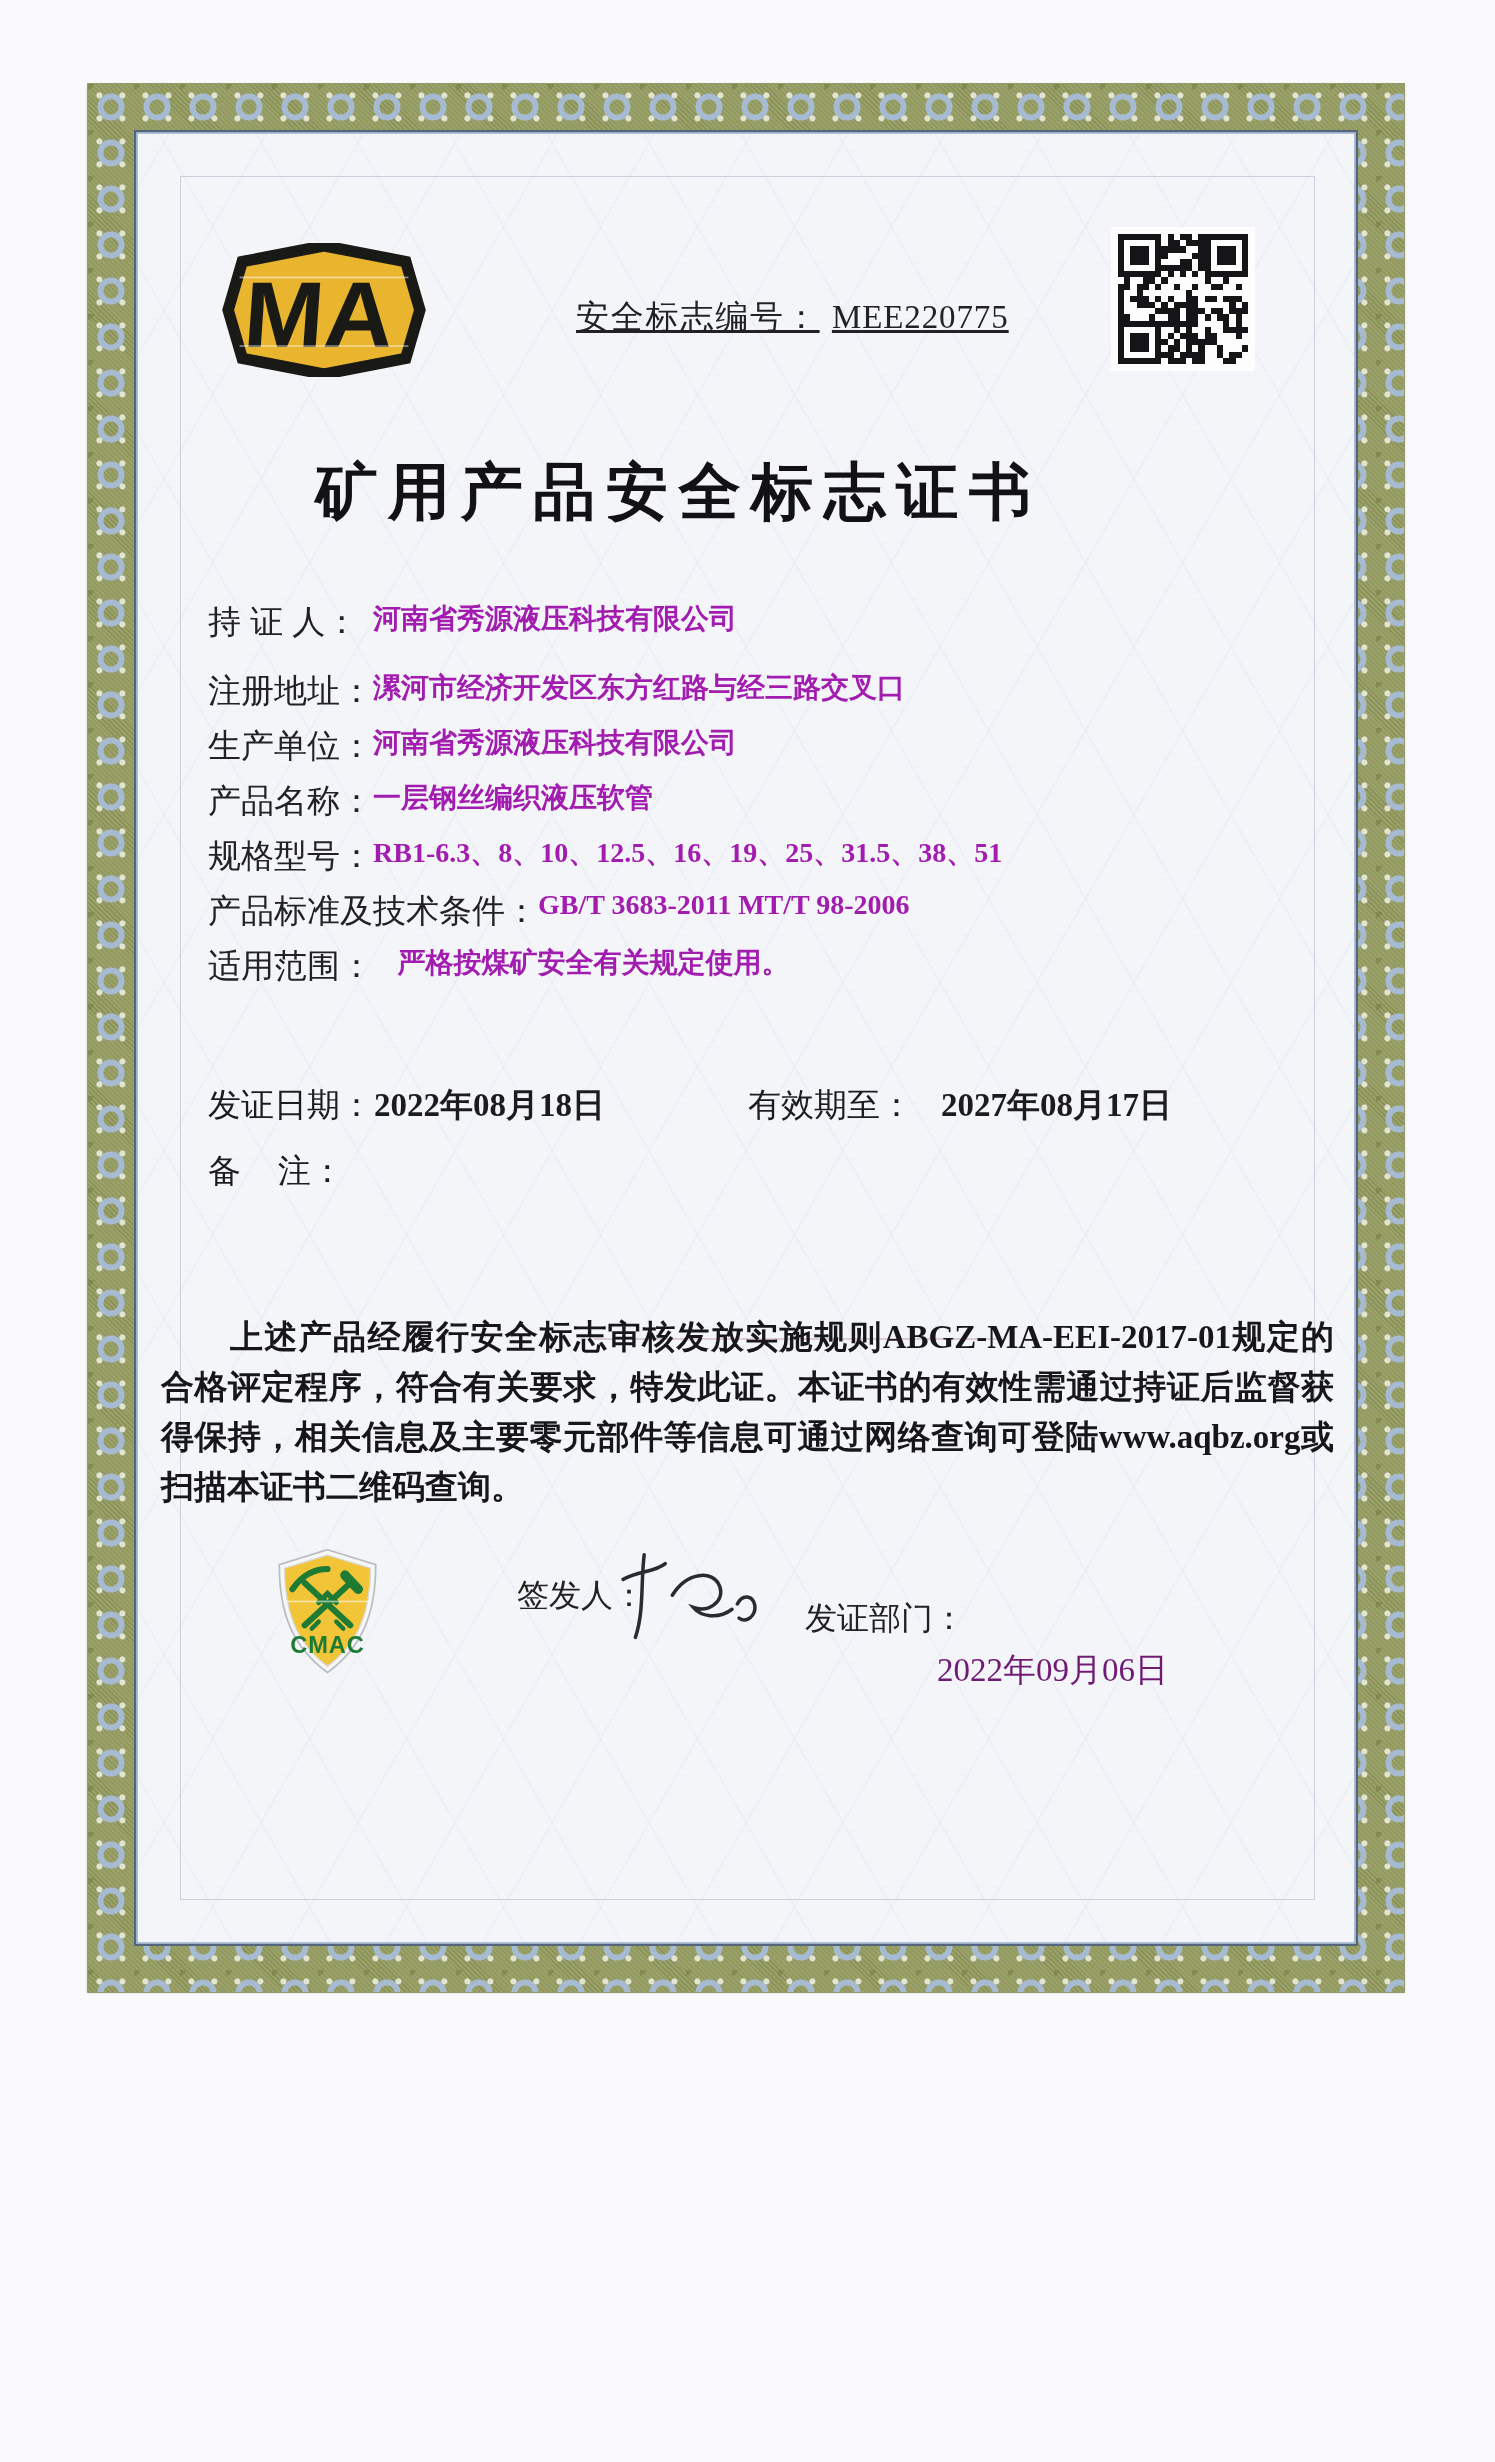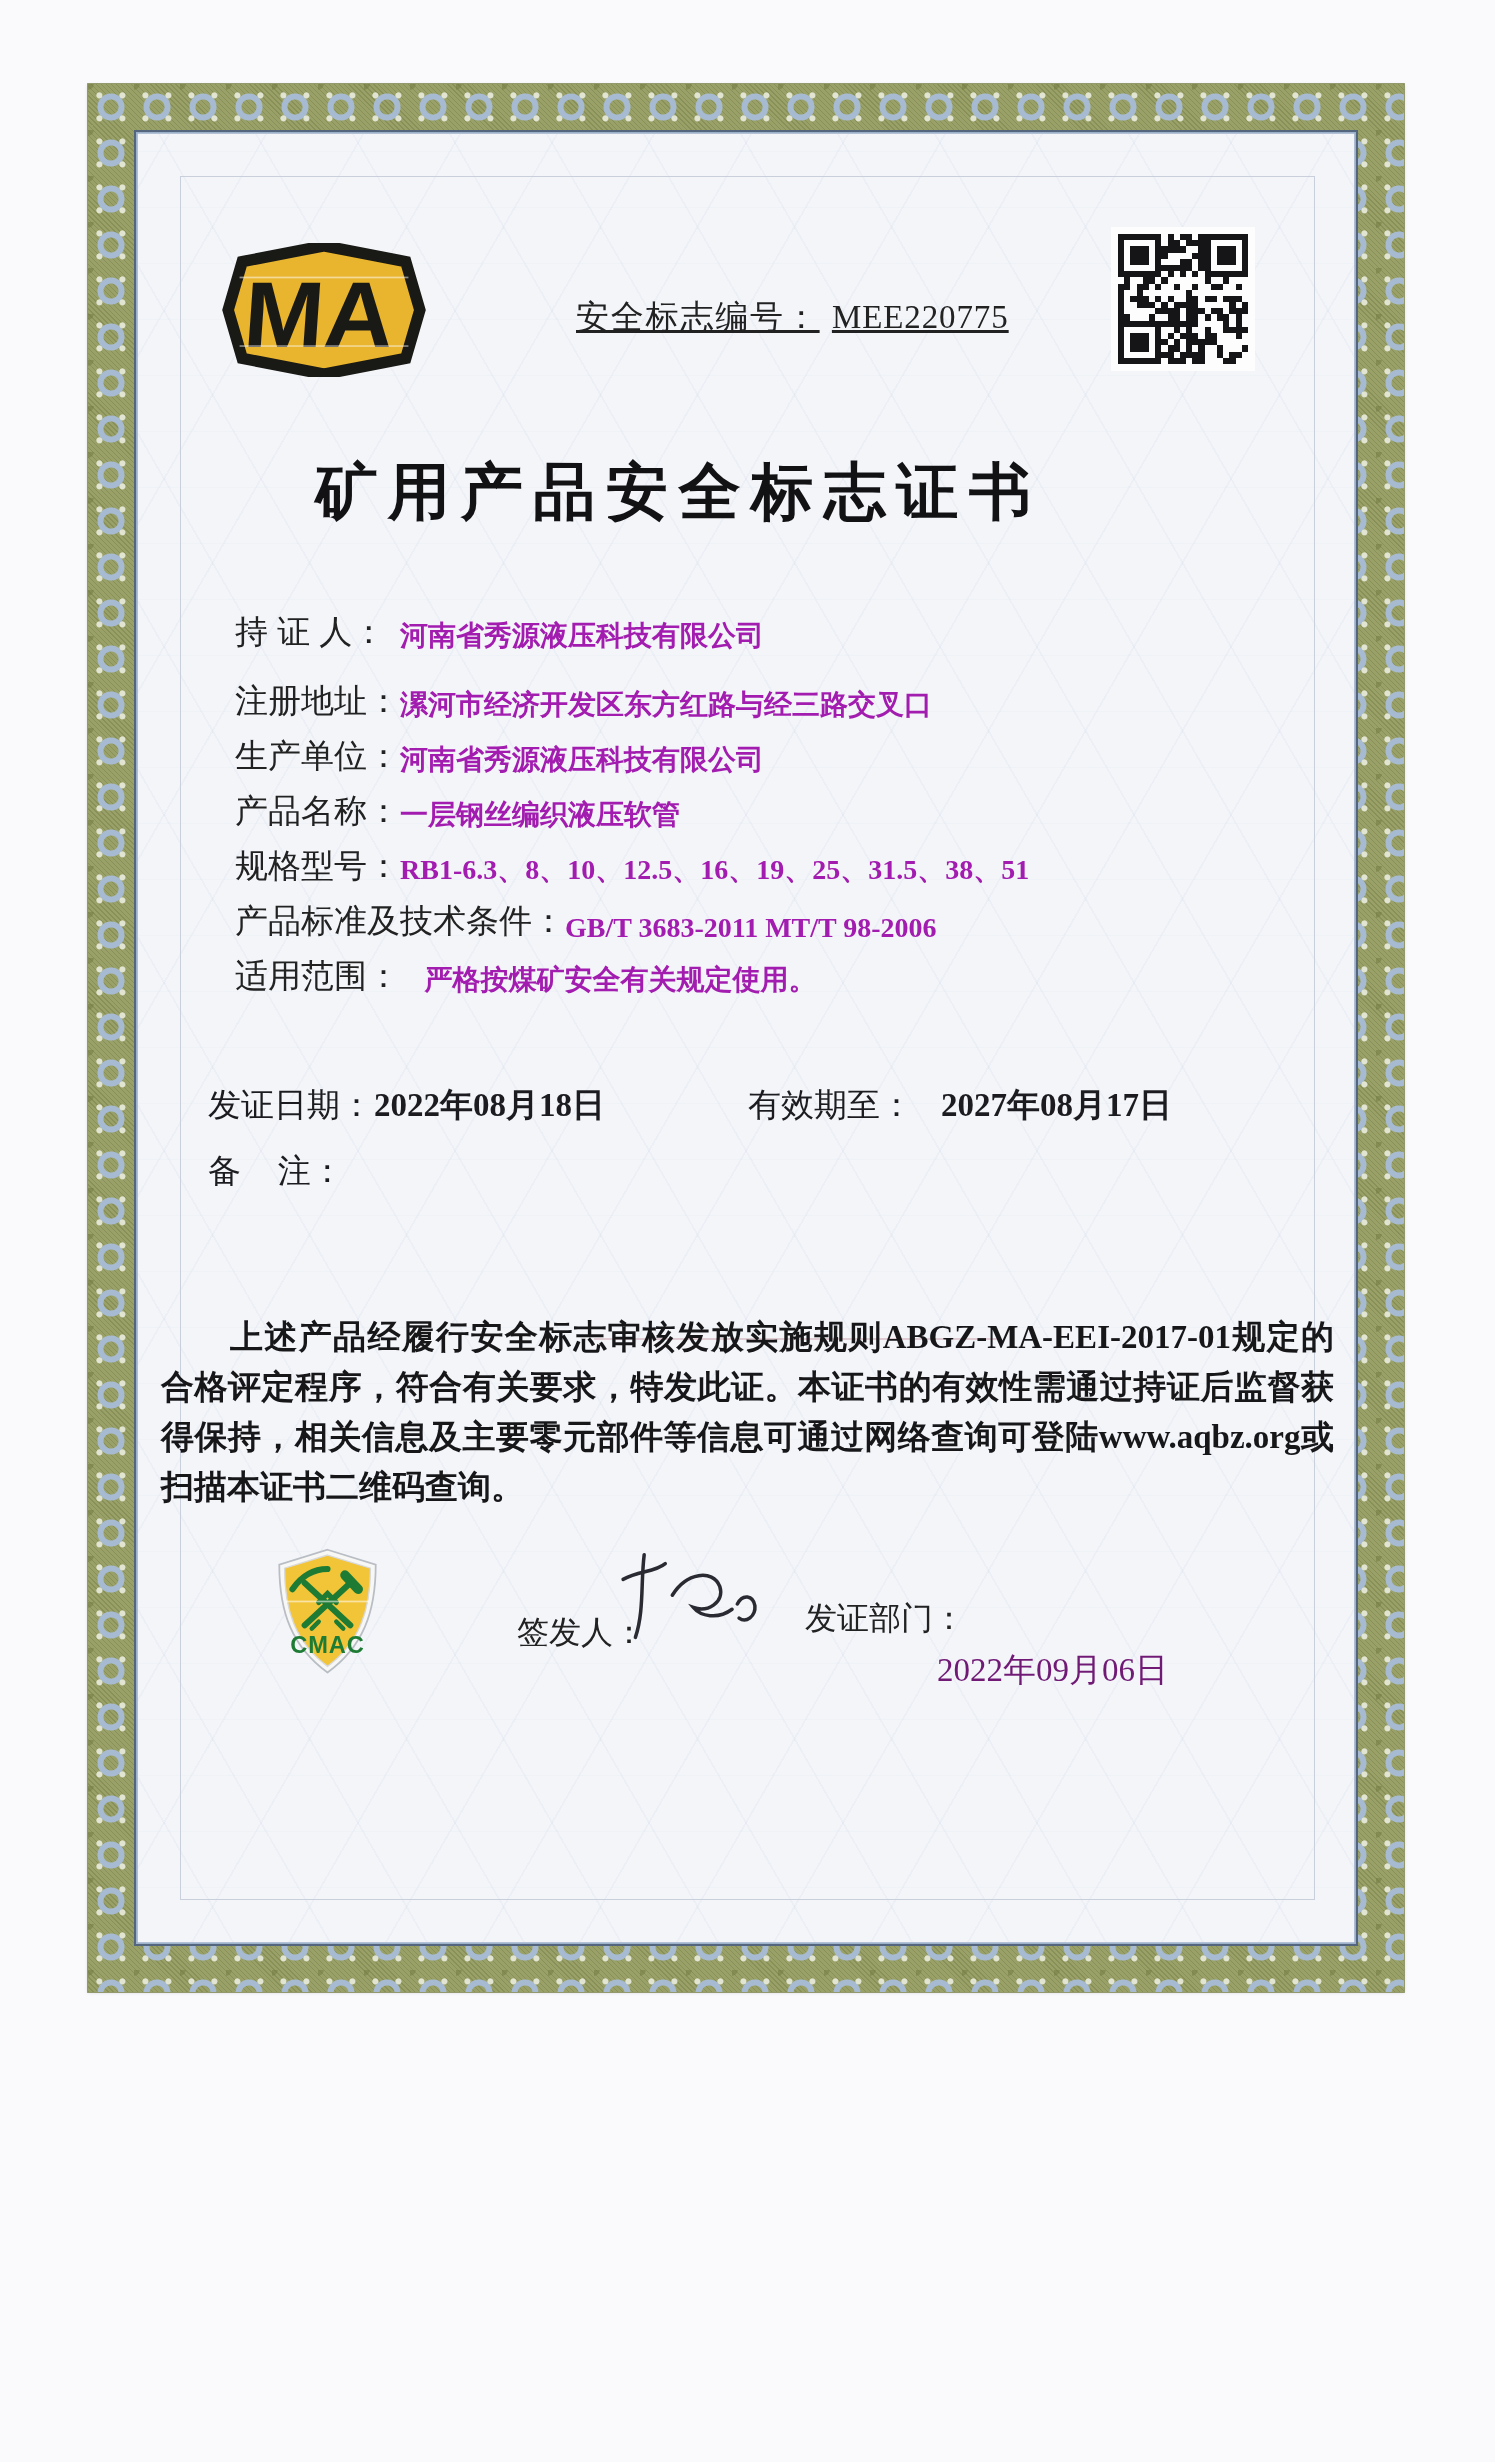--- a/index.html
+++ b/index.html
@@ -55,21 +55,21 @@
   .qr .on{background:#151518;}
   .qr .off{background:transparent;}
   
   .title{
     position:absolute;left:0;top:450px;width:1357px;text-align:center;
     font-size:62px;font-weight:900;letter-spacing:10.6px;color:#121215;
     font-family:"Liberation Serif","DejaVu Serif",serif;
   }
   
   .rows{position:absolute;left:208px;top:600px;width:1134px;}
-  .field-row{display:flex;align-items:flex-end;height:55px;margin-left:27px;}
+  .field-row{display:flex;align-items:flex-start;height:55px;}
   .field-row:nth-child(2){margin-top:14px;}
   .field-label{
     flex:0 0 auto;min-width:165px;font-size:33px;color:#222;
     font-family:"Liberation Sans","DejaVu Sans",sans-serif;font-weight:400;
     white-space:nowrap;
   }
   .field-row:nth-child(7) .field-label{margin-right:24.6px;}
   .field-value{font-size:28px;font-weight:700;white-space:nowrap;color:#a21caf;}
   .date-row{position:absolute;left:0;top:1083px;width:1495px;height:37px;font-size:33px;}
   .date-row .lbl{position:absolute;font-family:"Liberation Sans","DejaVu Sans",sans-serif;}
@@ -84,21 +84,21 @@
     position:absolute;left:161px;top:1312px;width:1173px;
     font-size:33px;font-weight:700;line-height:50px;color:#17171a;
     text-align:justify;text-indent:69px;
   }
   
   .cmac{position:absolute;left:273px;top:1548px;width:109px;height:128px;}
   .signer-label,.dept-label{
     position:absolute;font-size:32px;color:#222;
     font-family:"Liberation Sans","DejaVu Sans",sans-serif;
   }
-  .signer-label{left:517px;top:1611px;}
+  .signer-label{left:517px;top:1574px;}
   .dept-label{left:805px;top:1597px;}
   .signature{position:absolute;left:614px;top:1546px;width:150px;height:116px;}
   .stamp-date{position:absolute;left:937px;top:1648px;font-size:33px;font-weight:400;color:#701a75;}
   
   .watermark{position:absolute;left:488px;top:822px;width:642px;height:572px;opacity:.20;pointer-events:none;}
 </style>
 </head>
 <body>
 
 <div>

